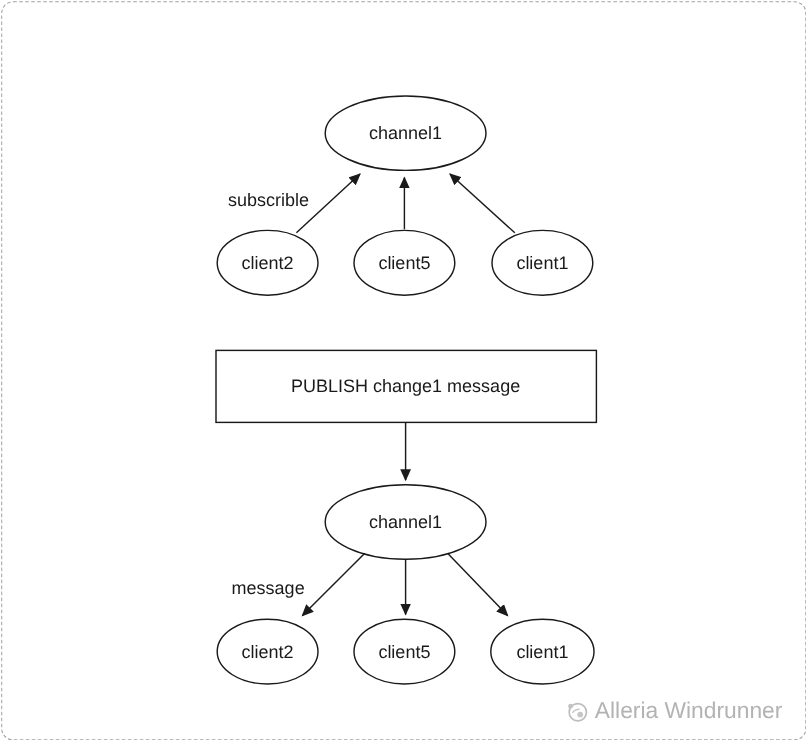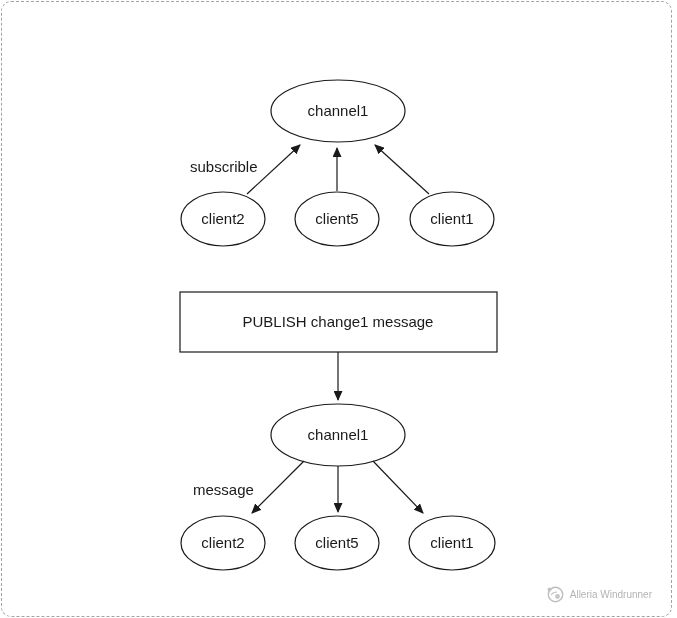--- a/index.html
+++ b/index.html
@@ -34,21 +34,21 @@
     font-size: 15px;
   }
   .watermark {
     position: absolute;
     right: 22px;
     bottom: 14px;
     display: flex;
     align-items: center;
     gap: 5px;
     color: #b3b3b3;
-    font-size: 10px;
+    font-size: 19px;
     user-select: none;
   }
   .watermark .logo { display: block; }
 </style>
 </head>
 <body>
 
 <div class="page">
   <div class="frame"></div>
 

